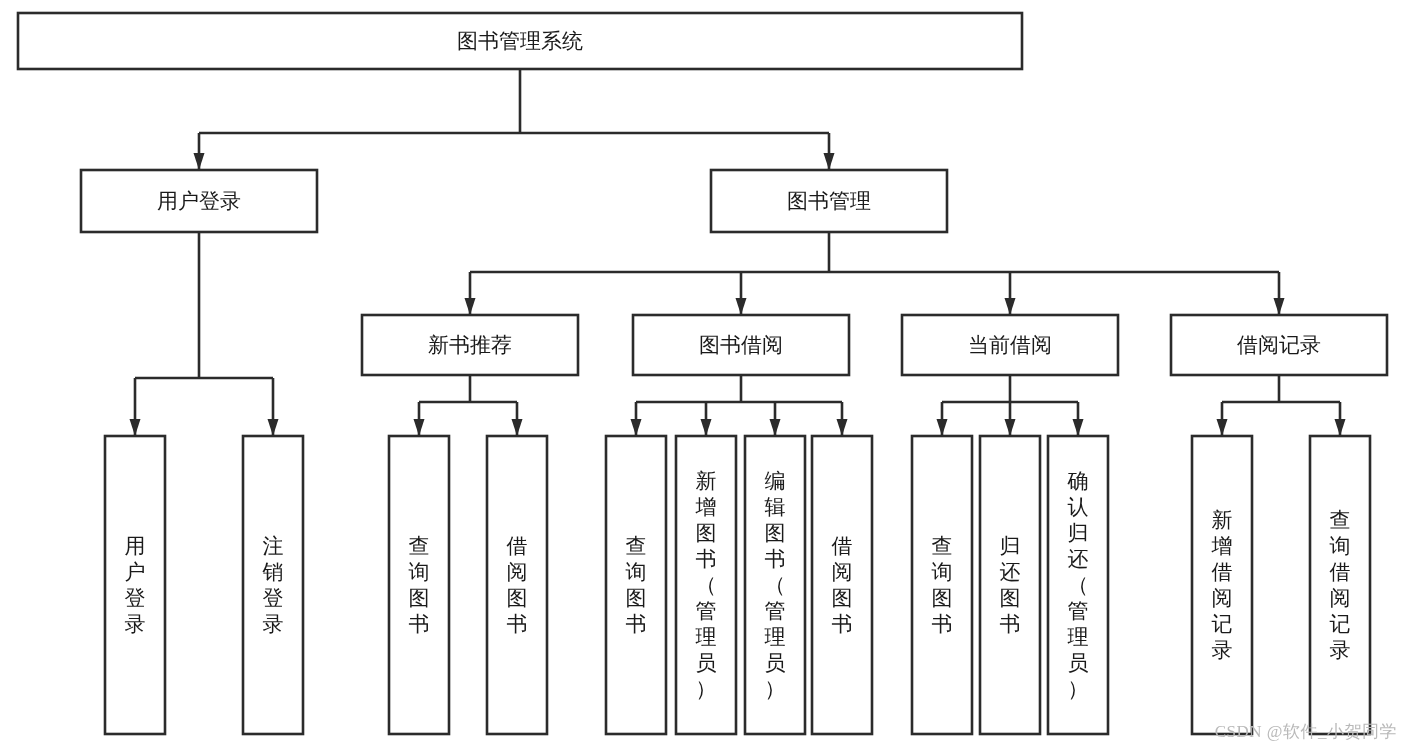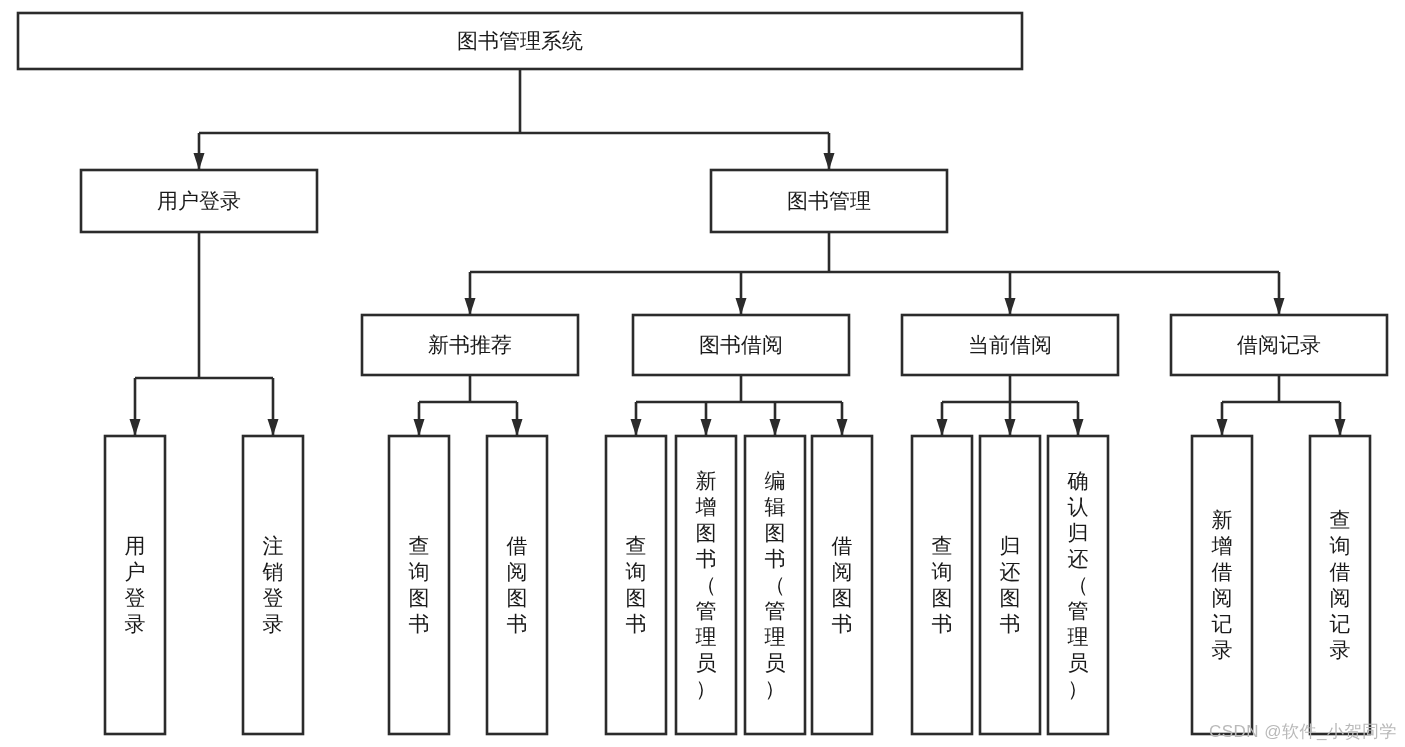--- a/index.html
+++ b/index.html
@@ -51,21 +51,21 @@
   .node-label-v {
     font-family: "DejaVu Sans", "Liberation Sans", sans-serif;
     font-size: 21px;
     fill: #1a1a1a;
     text-anchor: middle;
   }
   .watermark {
     position: absolute;
     right: 8px;
     bottom: 4px;
-    font-family: Liberation Sans, sans-serif;
+    font-family: Liberation Serif, serif;
     font-size: 17px;
     color: #b9b9b9;
     letter-spacing: 0.5px;
     white-space: nowrap;
     user-select: none;
   }
 </style>
 </head>
 <body>
 

